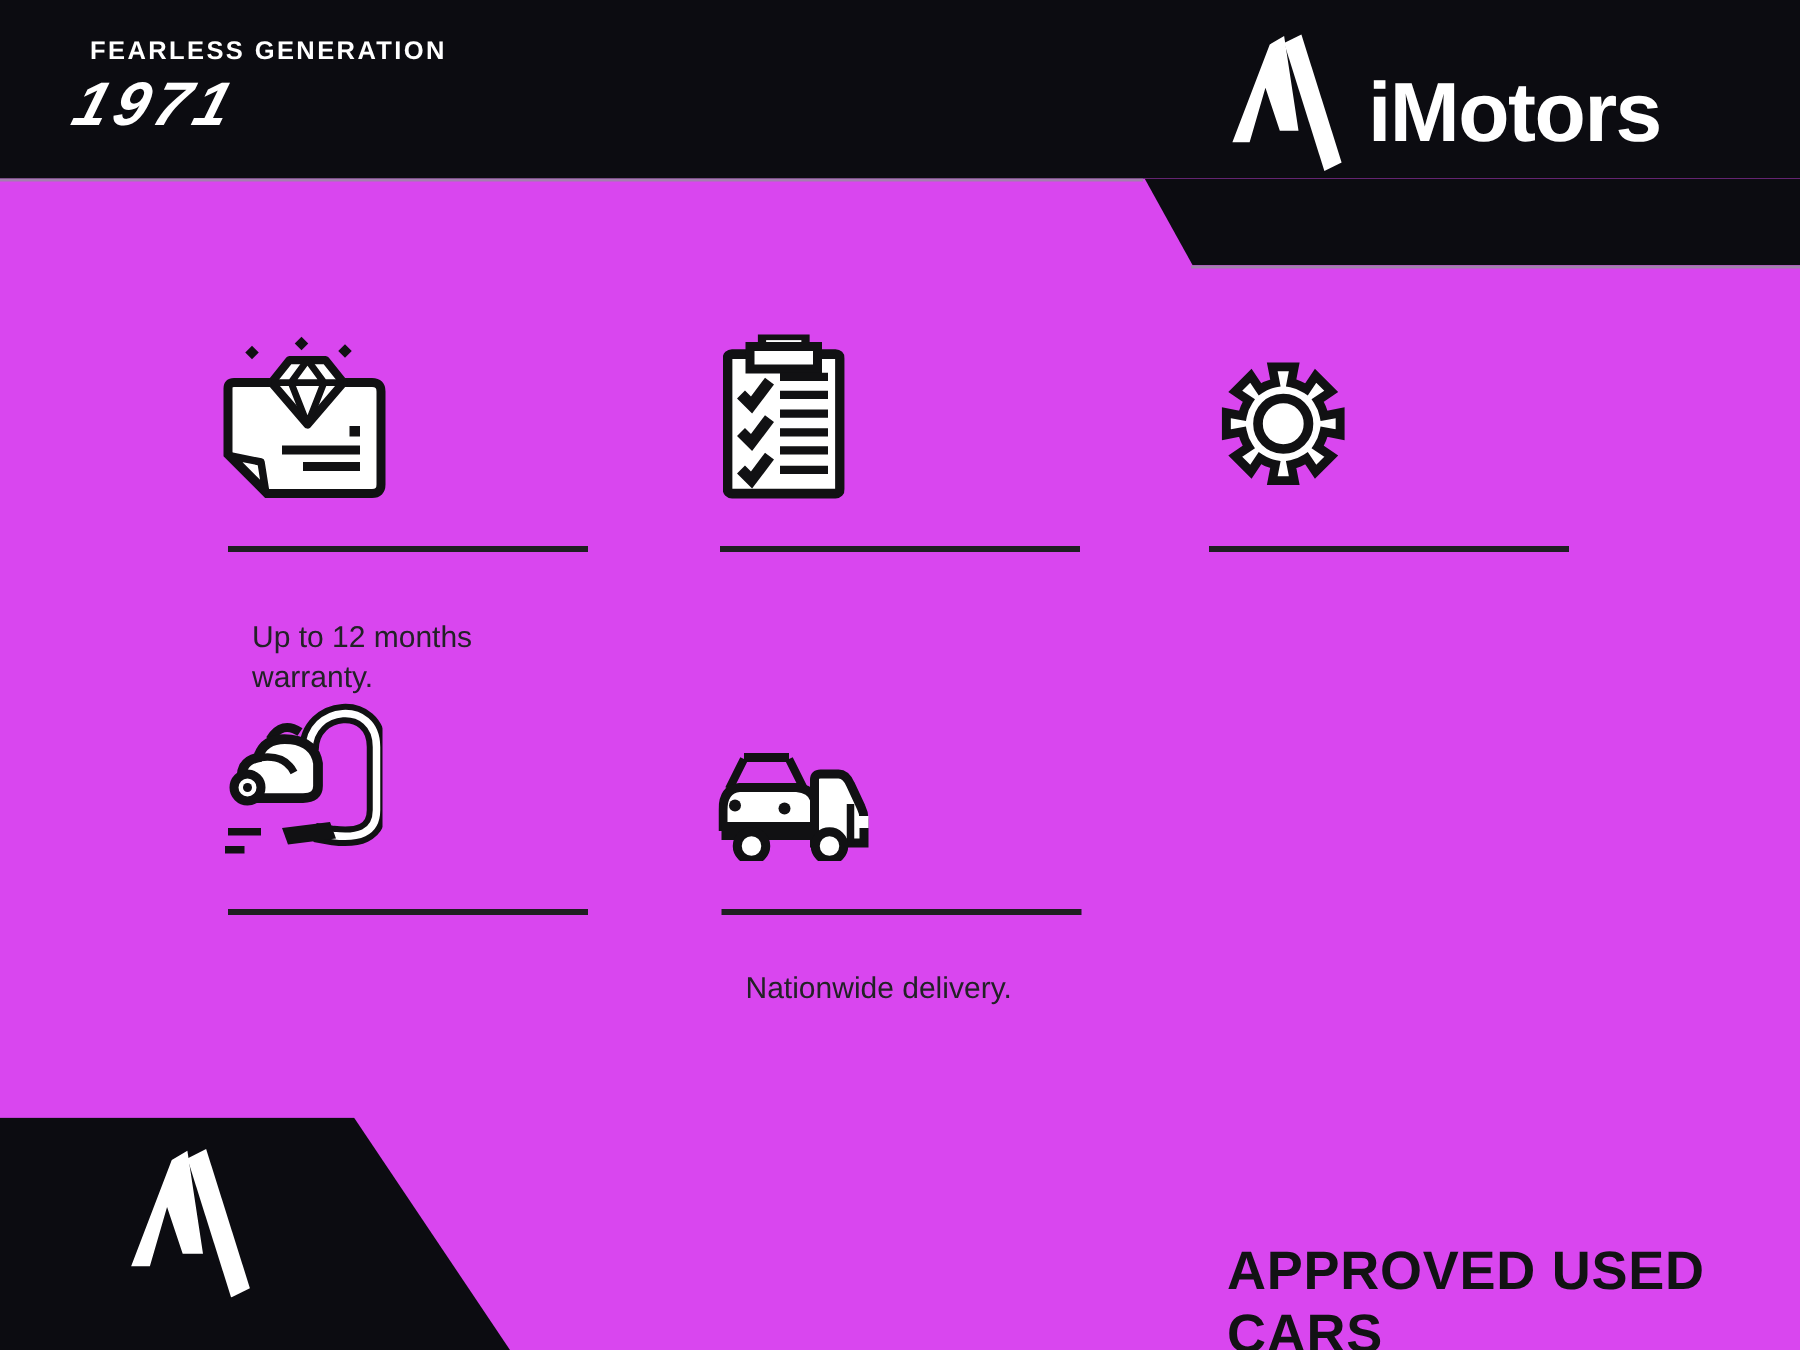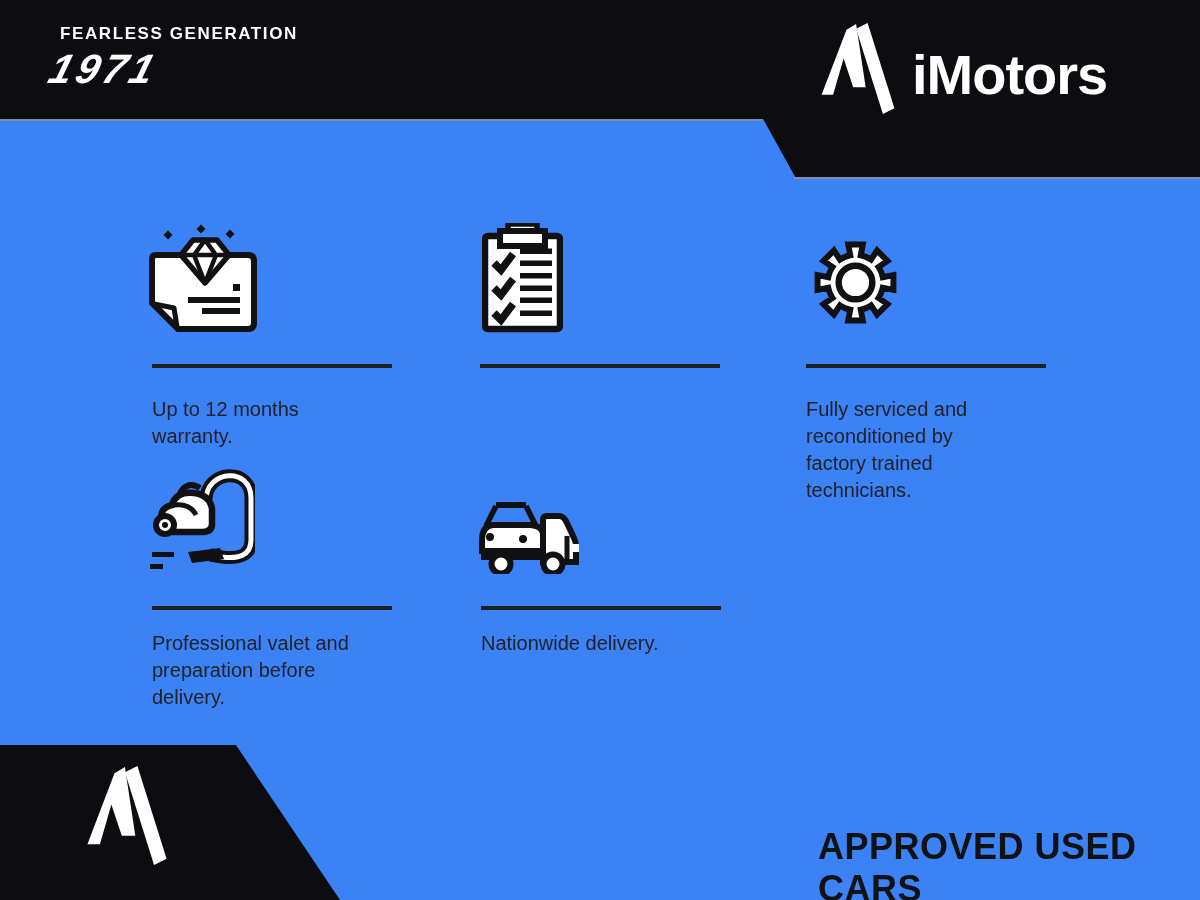--- a/index.html
+++ b/index.html
@@ -1,18 +1,18 @@
 <!DOCTYPE html>
 <html><head>
 <meta charset="utf-8">
 <style>
   html,body{margin:0;padding:0;background:#ffffff;}
   .canvas{
     position:relative;width:1200px;height:900px;overflow:hidden;
-    background:#3b82f6;font-family:"Liberation Sans", sans-serif;
+    background:#d946ef;font-family:"Liberation Sans", sans-serif;
     color:#1d1d20;
   }
   
   .top-banner{position:absolute;left:0;top:0;width:1200px;height:119px;background:#0c0c11;}
   .top-banner-ext{position:absolute;left:760px;top:119px;width:440px;height:58px;background:#0c0c11;
     clip-path:polygon(0.7% 0, 100% 0, 100% 100%, 8% 100%);}
   .edge-line-left{position:absolute;left:0;top:119px;width:762px;height:2px;background:#92929a;opacity:.75;}
   .edge-line-right{position:absolute;left:794px;top:177px;width:406px;height:2px;background:#92929a;opacity:.8;}
   .bottom-left-banner{position:absolute;left:0;top:745px;width:340px;height:155px;background:#0c0c11;
     clip-path:polygon(0 0, 69.4% 0, 100% 100%, 0 100%);}
@@ -20,21 +20,21 @@
   .tagline{position:absolute;left:60px;top:24px;color:#fff;font-size:17px;font-weight:700;letter-spacing:1.6px;}
   .year{position:absolute;left:50px;top:46px;color:#fff;font-size:41px;font-weight:800;
     font-style:italic;transform:skewX(-16deg);letter-spacing:4px;}
   .logo-mark-top{position:absolute;left:820px;top:22px;height:92px;width:76px;}
   .logo-text{position:absolute;left:912px;top:42px;color:#fff;font-size:56px;font-weight:700;letter-spacing:-1px;}
   .logo-mark-bottom{position:absolute;left:86px;top:765px;height:100px;width:82px;}
   .footer-label{position:absolute;left:818px;top:826px;font-size:36px;font-weight:700;letter-spacing:.5px;color:#121214;}
   
   .feature-icon{position:absolute;color:#111113;}
   .divider{position:absolute;width:240px;height:4px;background:#1f1f22;}
-  .feature-text{position:absolute;margin:0;font-size:20px;line-height:27px;color:#222226;white-space:pre-line;}
+  .feature-text{position:absolute;margin:16px;font-size:20px;line-height:27px;color:#222226;white-space:pre-line;}
   .d1{left:152px;top:364px;} .d2{left:480px;top:364px;} .d3{left:806px;top:364px;}
   .d4{left:152px;top:606px;} .d5{left:481px;top:606px;}
   .t1{left:152px;top:396px;} .t2{left:480px;top:396px;} .t3{left:806px;top:396px;}
   .t4{left:152px;top:630px;} .t5{left:481px;top:630px;}
   .i1{left:148px;top:222px;width:110px;height:111px;}
   .i2{left:482px;top:223px;width:81px;height:110px;}
   .i3{left:806px;top:232px;width:99px;height:101px;}
   .i4{left:150px;top:462px;width:105px;height:112px;}
   .i5{left:479px;top:500px;width:104px;height:74px;}
   svg{display:block;}
@@ -109,41 +109,34 @@
       L82.3,71.8 L71.8,82.3 L65.7,73.2 A28,28 0 0 1 55.3,77.5
       L57.4,88.3 L42.6,88.3 L44.7,77.5 A28,28 0 0 1 34.3,73.2
       L28.2,82.3 L17.7,71.8 L26.8,65.7 A28,28 0 0 1 22.5,55.3
       L11.7,57.4 L11.7,42.6 L22.5,44.7 A28,28 0 0 1 26.8,34.3
       L17.7,28.2 L28.2,17.7 L34.3,26.8 A28,28 0 0 1 44.7,22.5
       L42.6,11.7 L57.4,11.7 L55.3,22.5 A28,28 0 0 1 65.7,26.8
       L71.8,17.7 L82.3,28.2 L73.2,34.3 A28,28 0 0 1 77.5,44.7 Z"></path>
     <circle cx="50" cy="50" r="17" fill="#ffffff" stroke="#111113" stroke-width="6.5"></circle>
   </svg>
   <div class="divider d3"></div>
-  <p class="feature-text t3">Fully serviced and
-reconditioned by
-factory trained
-technicians.</p>
 
   <svg class="feature-icon i4" viewBox="0 0 105 112">
     <path d="M56,38 C56,8 101,4 101,36 L101,78 C101,94 88,97 72,95 L60,93" fill="none" stroke="#111113" stroke-width="13"></path>
     <path d="M56,38 C56,8 101,4 101,36 L101,78 C101,94 88,97 72,95 L60,93" fill="none" stroke="#ffffff" stroke-width="5"></path>
     <polygon points="38,90 70,86 74,97 42,101" fill="#111113"></polygon>
     <path d="M30,31 Q38,18 50,26" fill="none" stroke="#111113" stroke-width="6"></path>
     <path d="M12,62 Q8,46 22,43 Q26,29 44,31 Q60,33 62,47 L62,62 Q62,70 52,70 L22,70 Q12,70 12,62 Z" fill="#ffffff" stroke="#111113" stroke-width="6.5"></path>
     <path d="M24,43 Q40,41 46,53" fill="none" stroke="#111113" stroke-width="5"></path>
     <circle cx="15" cy="63" r="9" fill="#ffffff" stroke="#111113" stroke-width="6"></circle>
     <circle cx="15" cy="63" r="3" fill="#111113"></circle>
     <rect x="2" y="90" width="22" height="5" fill="#111113"></rect>
     <rect x="0" y="102" width="13" height="5" fill="#111113"></rect>
   </svg>
   <div class="divider d4"></div>
-  <p class="feature-text t4">Professional valet and
-preparation before
-delivery.</p>
 
   <svg class="feature-icon i5" viewBox="0 0 104 74">
     <path d="M17,5 H47" stroke="#111113" stroke-width="6" fill="none"></path>
     <path d="M17,6 L7,26 M47,6 L57,26" stroke="#111113" stroke-width="5.5" fill="none"></path>
     <path d="M3,40 Q3,26 14,25 H52 Q62,26 64,33 V51 H3 Z" fill="#ffffff" stroke="#111113" stroke-width="6"></path>
     <circle cx="11" cy="37" r="4" fill="#111113"></circle>
     <circle cx="44" cy="39" r="4" fill="#111113"></circle>
     <rect x="2" y="50" width="62" height="10" fill="#111113"></rect>
     <path d="M64,62 V20 Q64,16 68,16 H80 Q85,16 88,23 L95,38 Q97,42 97,46 V62 Z" fill="#ffffff" stroke="#111113" stroke-width="6"></path>
     <path d="M88,62 V36" stroke="#111113" stroke-width="5" fill="none"></path>

